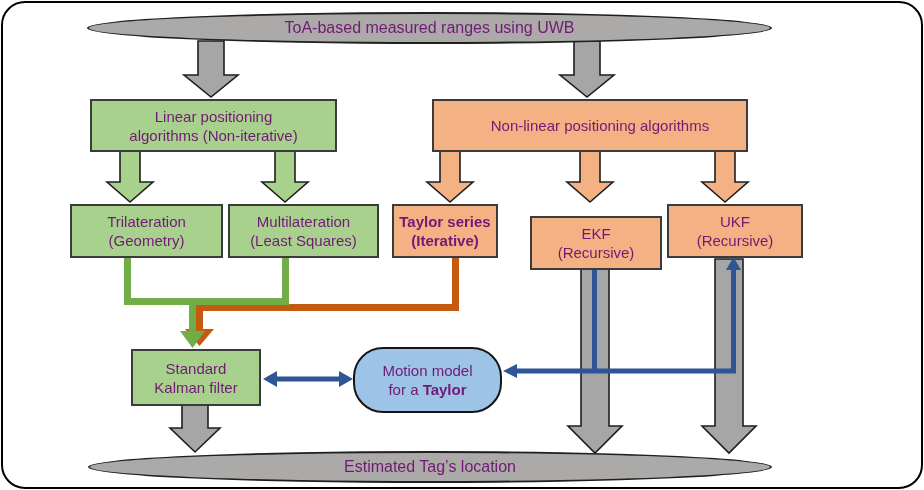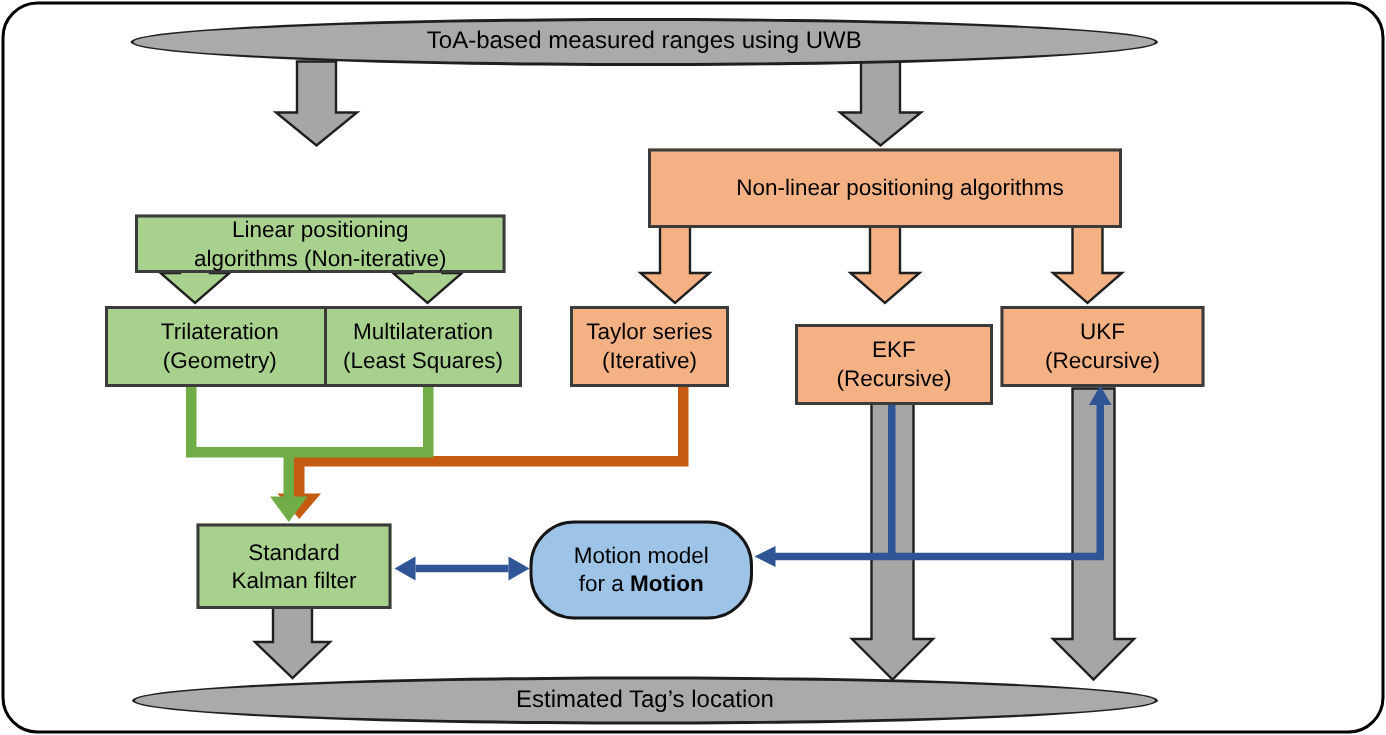--- a/index.html
+++ b/index.html
@@ -1,18 +1,18 @@
 <!DOCTYPE html>
 <html style="--green-fill: #a9d18e; --orange-fill: #f4b183; --gray-fill: #acaaa9; --arrow-gray: #a6a6a6; --blue-fill: #9dc3e6; --green-line: #70ad47; --orange-line: #c55a11; --blue-line: #2f5597;"><head>
 <meta charset="utf-8">
 <style>
   html,body{margin:0;padding:0;background:#fff;}
   .canvas{
     position:relative;width:924px;height:490px;background:#fff;overflow:hidden;
-    font-family:"Liberation Sans",sans-serif;color:#000000;
+    font-family:"Liberation Sans",sans-serif;color:#701a75;
   }
   .frame{
     position:absolute;left:1px;top:1px;right:1px;bottom:1px;
     border:2px solid #000;border-radius:24px;pointer-events:none;
   }
   svg.overlay{position:absolute;left:0;top:0;width:924px;height:490px;}
   .shape-gray{fill:var(--arrow-gray,#a6a6a6);stroke:#1f1f1f;stroke-width:1.6;}
   .line-green{stroke:var(--green-line,#70ad47);stroke-width:7;fill:none;}
   .head-green{fill:var(--green-line,#70ad47);}
   .line-orange{stroke:var(--orange-line,#c55a11);stroke-width:7;fill:none;}
@@ -26,25 +26,25 @@
   }
   .node span{display:block;}
   .green-node{background:var(--green-fill,#a9d18e);}
   .orange-node{background:var(--orange-fill,#f4b183);}
   .blue-node{background:var(--blue-fill,#9dc3e6);border:2px solid #151515;border-radius:30px;}
   .ellipse{
     position:absolute;display:flex;align-items:center;justify-content:center;text-align:center;
     background:var(--gray-fill,#acaaa9);border:2px solid #1f1f1f;border-radius:50%;
     font-size:16px;box-sizing:border-box;
   }
-  .box-linear{left:90px;top:99px;width:247px;height:39px;margin-top:44px;}
+  .box-linear{left:90px;top:99px;width:247px;height:53px;}
   .box-nonlinear{left:432px;top:99px;width:316px;height:53px;padding-left:20px;}
   .box-trilateration{left:70px;top:204px;width:153px;height:54px;}
-  .box-multilateration{left:216px;top:204px;width:132px;height:54px;}
-  .box-taylor{left:380px;top:204px;width:106px;height:54px;}
+  .box-multilateration{left:228px;top:204px;width:151px;height:54px;}
+  .box-taylor{left:392px;top:204px;width:106px;height:54px;font-weight:bold;}
   .box-ekf{left:530px;top:204px;width:132px;height:54px;margin-top:12px;}
   .box-ukf{left:667px;top:204px;width:136px;height:54px;}
   .box-kalman{left:131px;top:349px;width:130px;height:57px;}
   .box-motion{left:353px;top:347px;width:149px;height:66px;}
   .ellipse-top{left:87px;top:12px;width:685px;height:32px;}
   .ellipse-bottom{left:88px;top:451px;width:684px;height:32px;}
 </style>
 </head>
 <body>
 
@@ -122,21 +122,21 @@
     <span>(Recursive)</span>
   </div>
 
   <div class="node green-node box-kalman">
     <span>Standard</span>
     <span>Kalman filter</span>
   </div>
 
   <div class="node blue-node box-motion">
     <span>Motion model</span>
-    <span><span style="display:inline">for a </span><b style="display:inline">Motion</b></span>
+    <span><span style="display:inline">for a </span><b style="display:inline">Taylor</b></span>
   </div>
 
   <div class="ellipse ellipse-bottom">
     <span>Estimated Tag’s location</span>
   </div>
 
   <div class="frame"></div>
 </div>
 
 </body></html>

